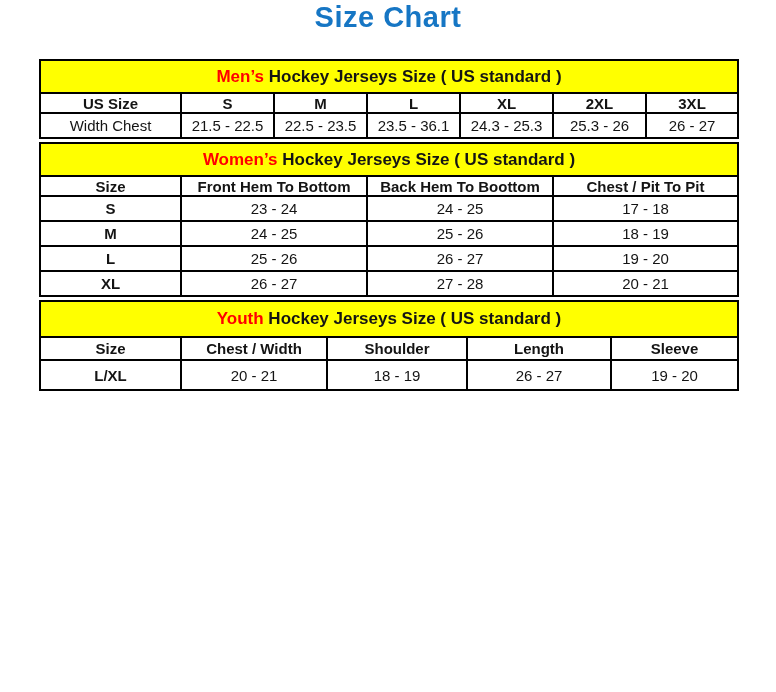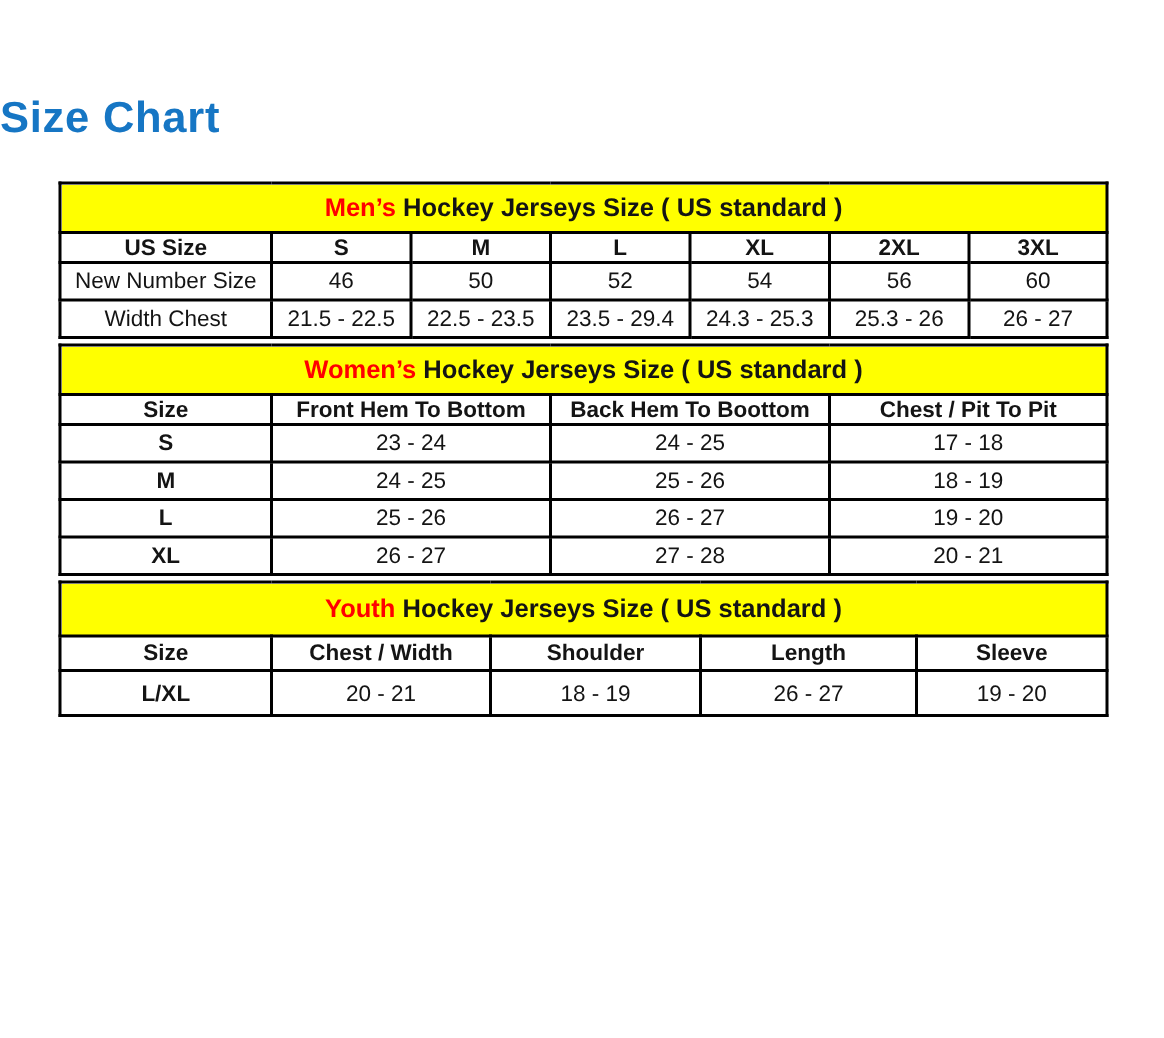--- a/index.html
+++ b/index.html
@@ -6,22 +6,21 @@
   html, body {
     margin: 0; padding: 0;
     width: 776px; height: 692px;
     background: #ffffff;
     font-family: "Liberation Sans", sans-serif;
     color: #141414;
     overflow: hidden;
   }
   .title {
     margin: 0;
-    padding-top: 62px;
-    text-align: left;
+    text-align: center;
     font-size: 29px;
     line-height: 35px;
     font-weight: bold;
     color: #1676c4;
     letter-spacing: 0.5px;
   }
   table.size-table {
     border-collapse: collapse;
     table-layout: fixed;
     width: 698px;
@@ -86,33 +85,24 @@
       <th>S</th>
       <th>M</th>
       <th>L</th>
       <th>XL</th>
       <th>2XL</th>
       <th>3XL</th>
     </tr>
   </thead>
   <tbody>
     <tr>
-      <td class="row-label">New Number Size</td>
-      <td>46</td>
-      <td>50</td>
-      <td>52</td>
-      <td>54</td>
-      <td>56</td>
-      <td>60</td>
-    </tr>
-    <tr>
       <td class="row-label">Width Chest</td>
       <td>21.5 - 22.5</td>
       <td>22.5 - 23.5</td>
-      <td>23.5 - 29.4</td>
+      <td>23.5 - 36.1</td>
       <td>24.3 - 25.3</td>
       <td>25.3 - 26</td>
       <td>26 - 27</td>
     </tr>
   </tbody>
 </table>
 
 <table class="size-table womens">
   <colgroup>
     <col style="width:141px">

